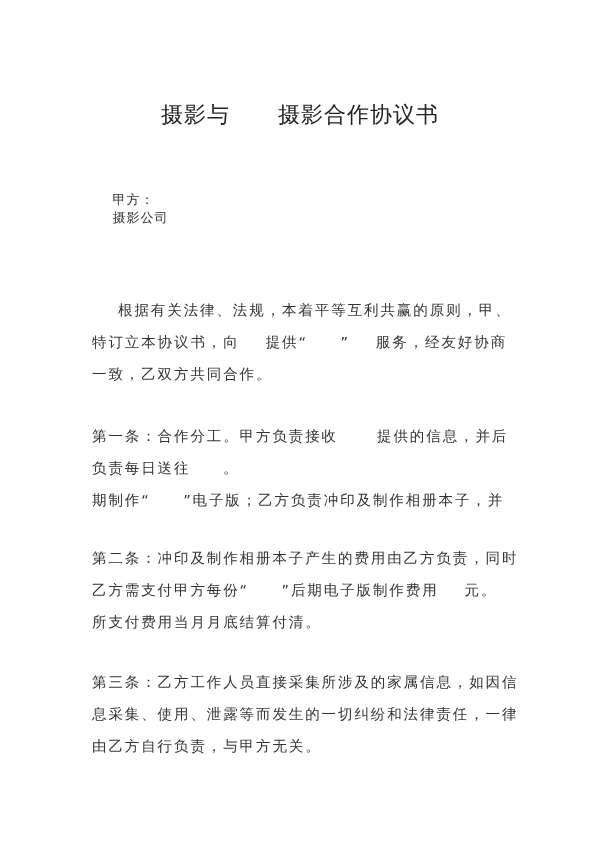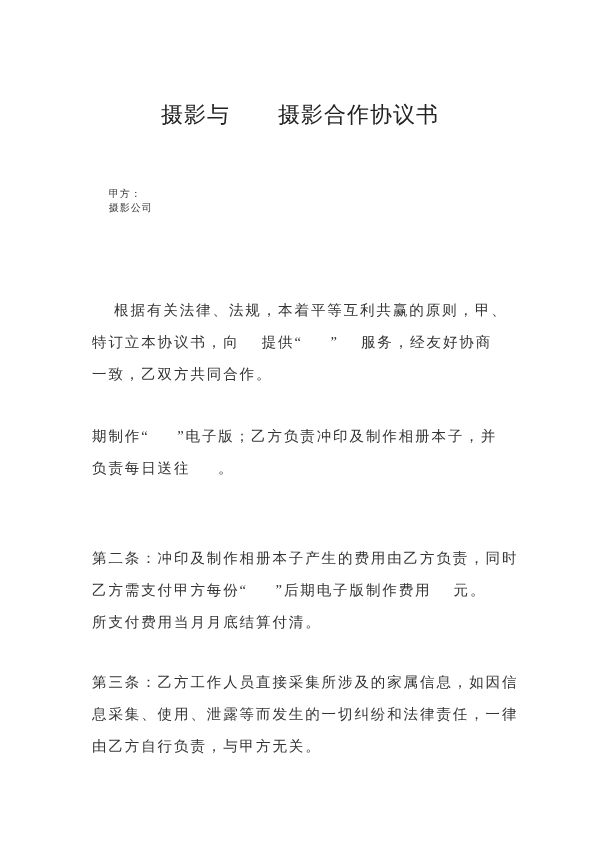--- a/index.html
+++ b/index.html
@@ -27,40 +27,39 @@
       width: 600px;
       text-align: center;
       font-size: 22px;
       letter-spacing: 1px;
       color: #222;
       white-space: pre;
     }
     .party {
       position: absolute;
       left: 92px;
-      font-size: 10px;
+      font-size: 13px;
       color: #333;
       white-space: pre;
       letter-spacing: 1px;
     }
     .party .label { display: inline-block; width: 70px; }
     .para {
       position: absolute;
       left: 92px;
       width: 420px;
       font-size: 14.5px;
       line-height: 32px;
       color: #333;
       letter-spacing: 1.9px;
     }
     .para .line {
       display: block;
       white-space: pre;
       height: 32px;
-      font-family: Liberation Serif, serif;
     }
   </style>
 </head>
 <body>
 
 <div class="page">
 
   <div class="title">摄影与      摄影合作协议书</div>
 
   <div class="party" style="top:176px;">
@@ -69,22 +68,23 @@
   </div>
 
 
   <div class="para" style="top:294px;">
     <span class="line">    根据有关法律、法规，本着平等互利共赢的原则，甲、</span>
     <span class="line">特订立本协议书，向    提供“     ”    服务，经友好协商</span>
     <span class="line">一致，乙双方共同合作。</span>
   </div>
 
   <div class="para" style="top:420px;">
+    <span class="line">第一条：合作分工。甲方负责接收      提供的信息，并后</span>
+    <span class="line">负责每日送往     。</span>
     <span class="line">期制作“     ”电子版；乙方负责冲印及制作相册本子，并</span>
-    <span class="line">负责每日送往     。</span>
   </div>
 
   <div class="para" style="top:542px;">
     <span class="line">第二条：冲印及制作相册本子产生的费用由乙方负责，同时</span>
     <span class="line">乙方需支付甲方每份“     ”后期电子版制作费用    元。</span>
     <span class="line">所支付费用当月月底结算付清。</span>
   </div>
 
   <div class="para" style="top:666px;">
     <span class="line">第三条：乙方工作人员直接采集所涉及的家属信息，如因信</span>

